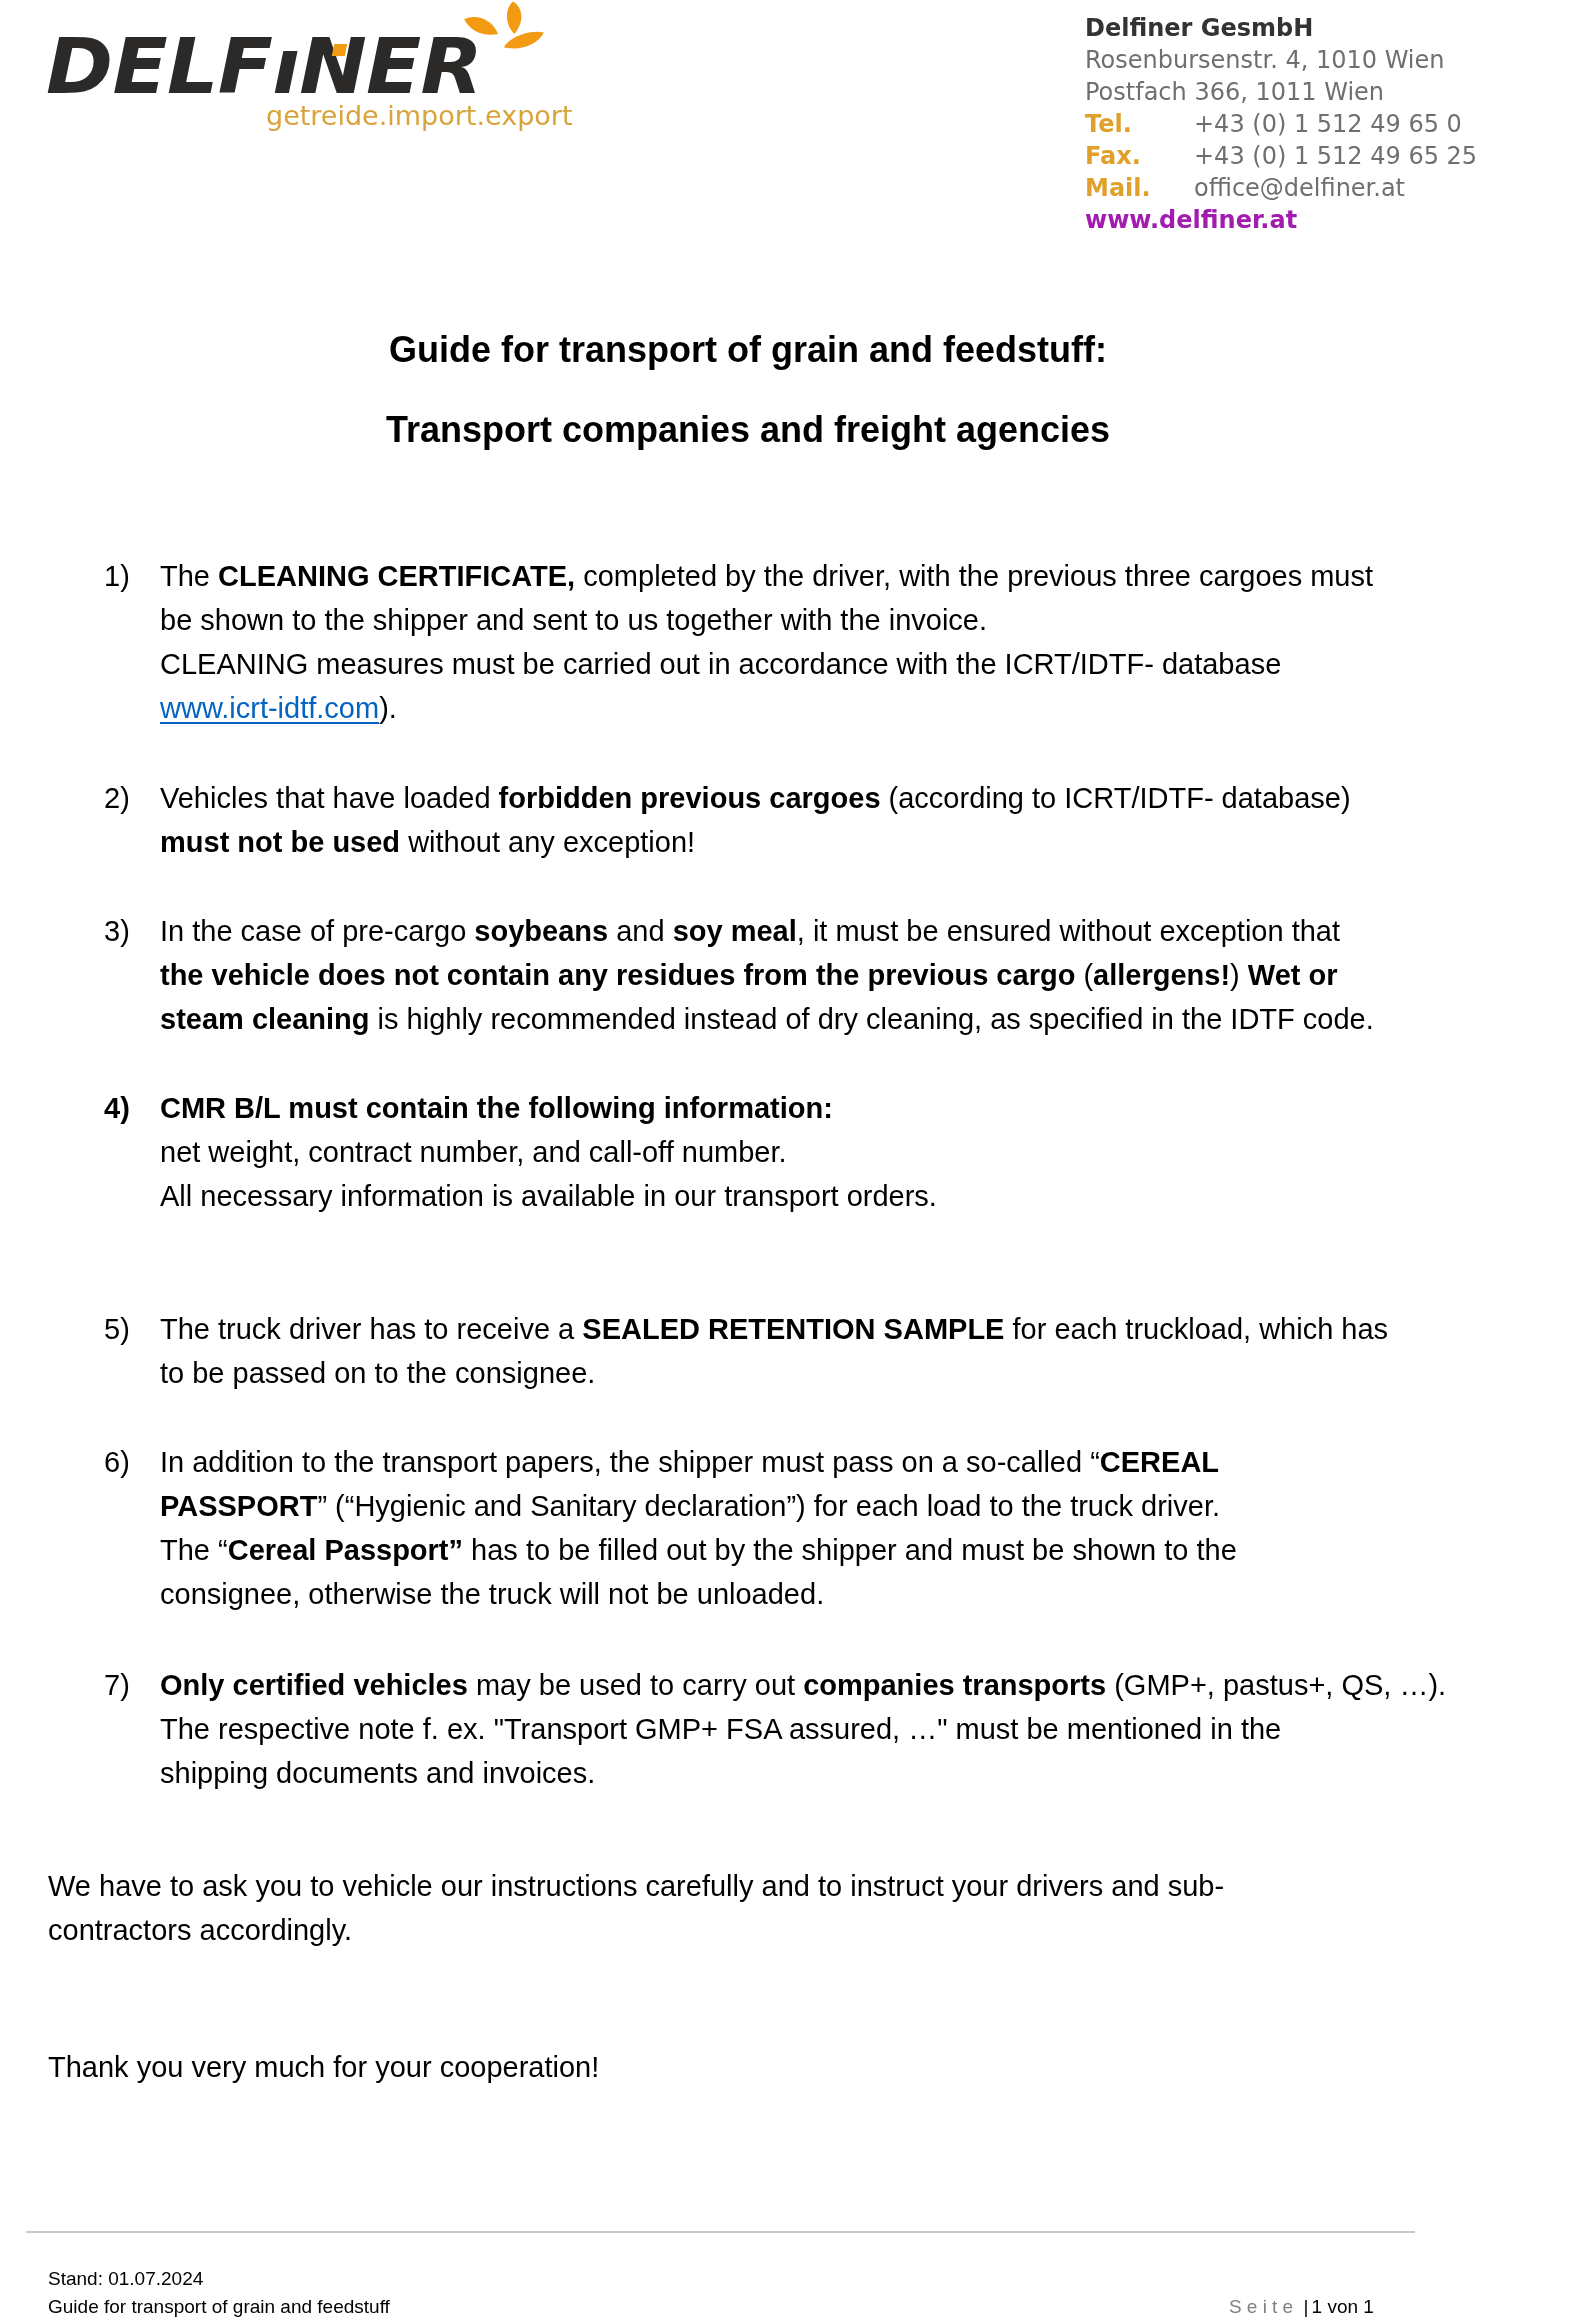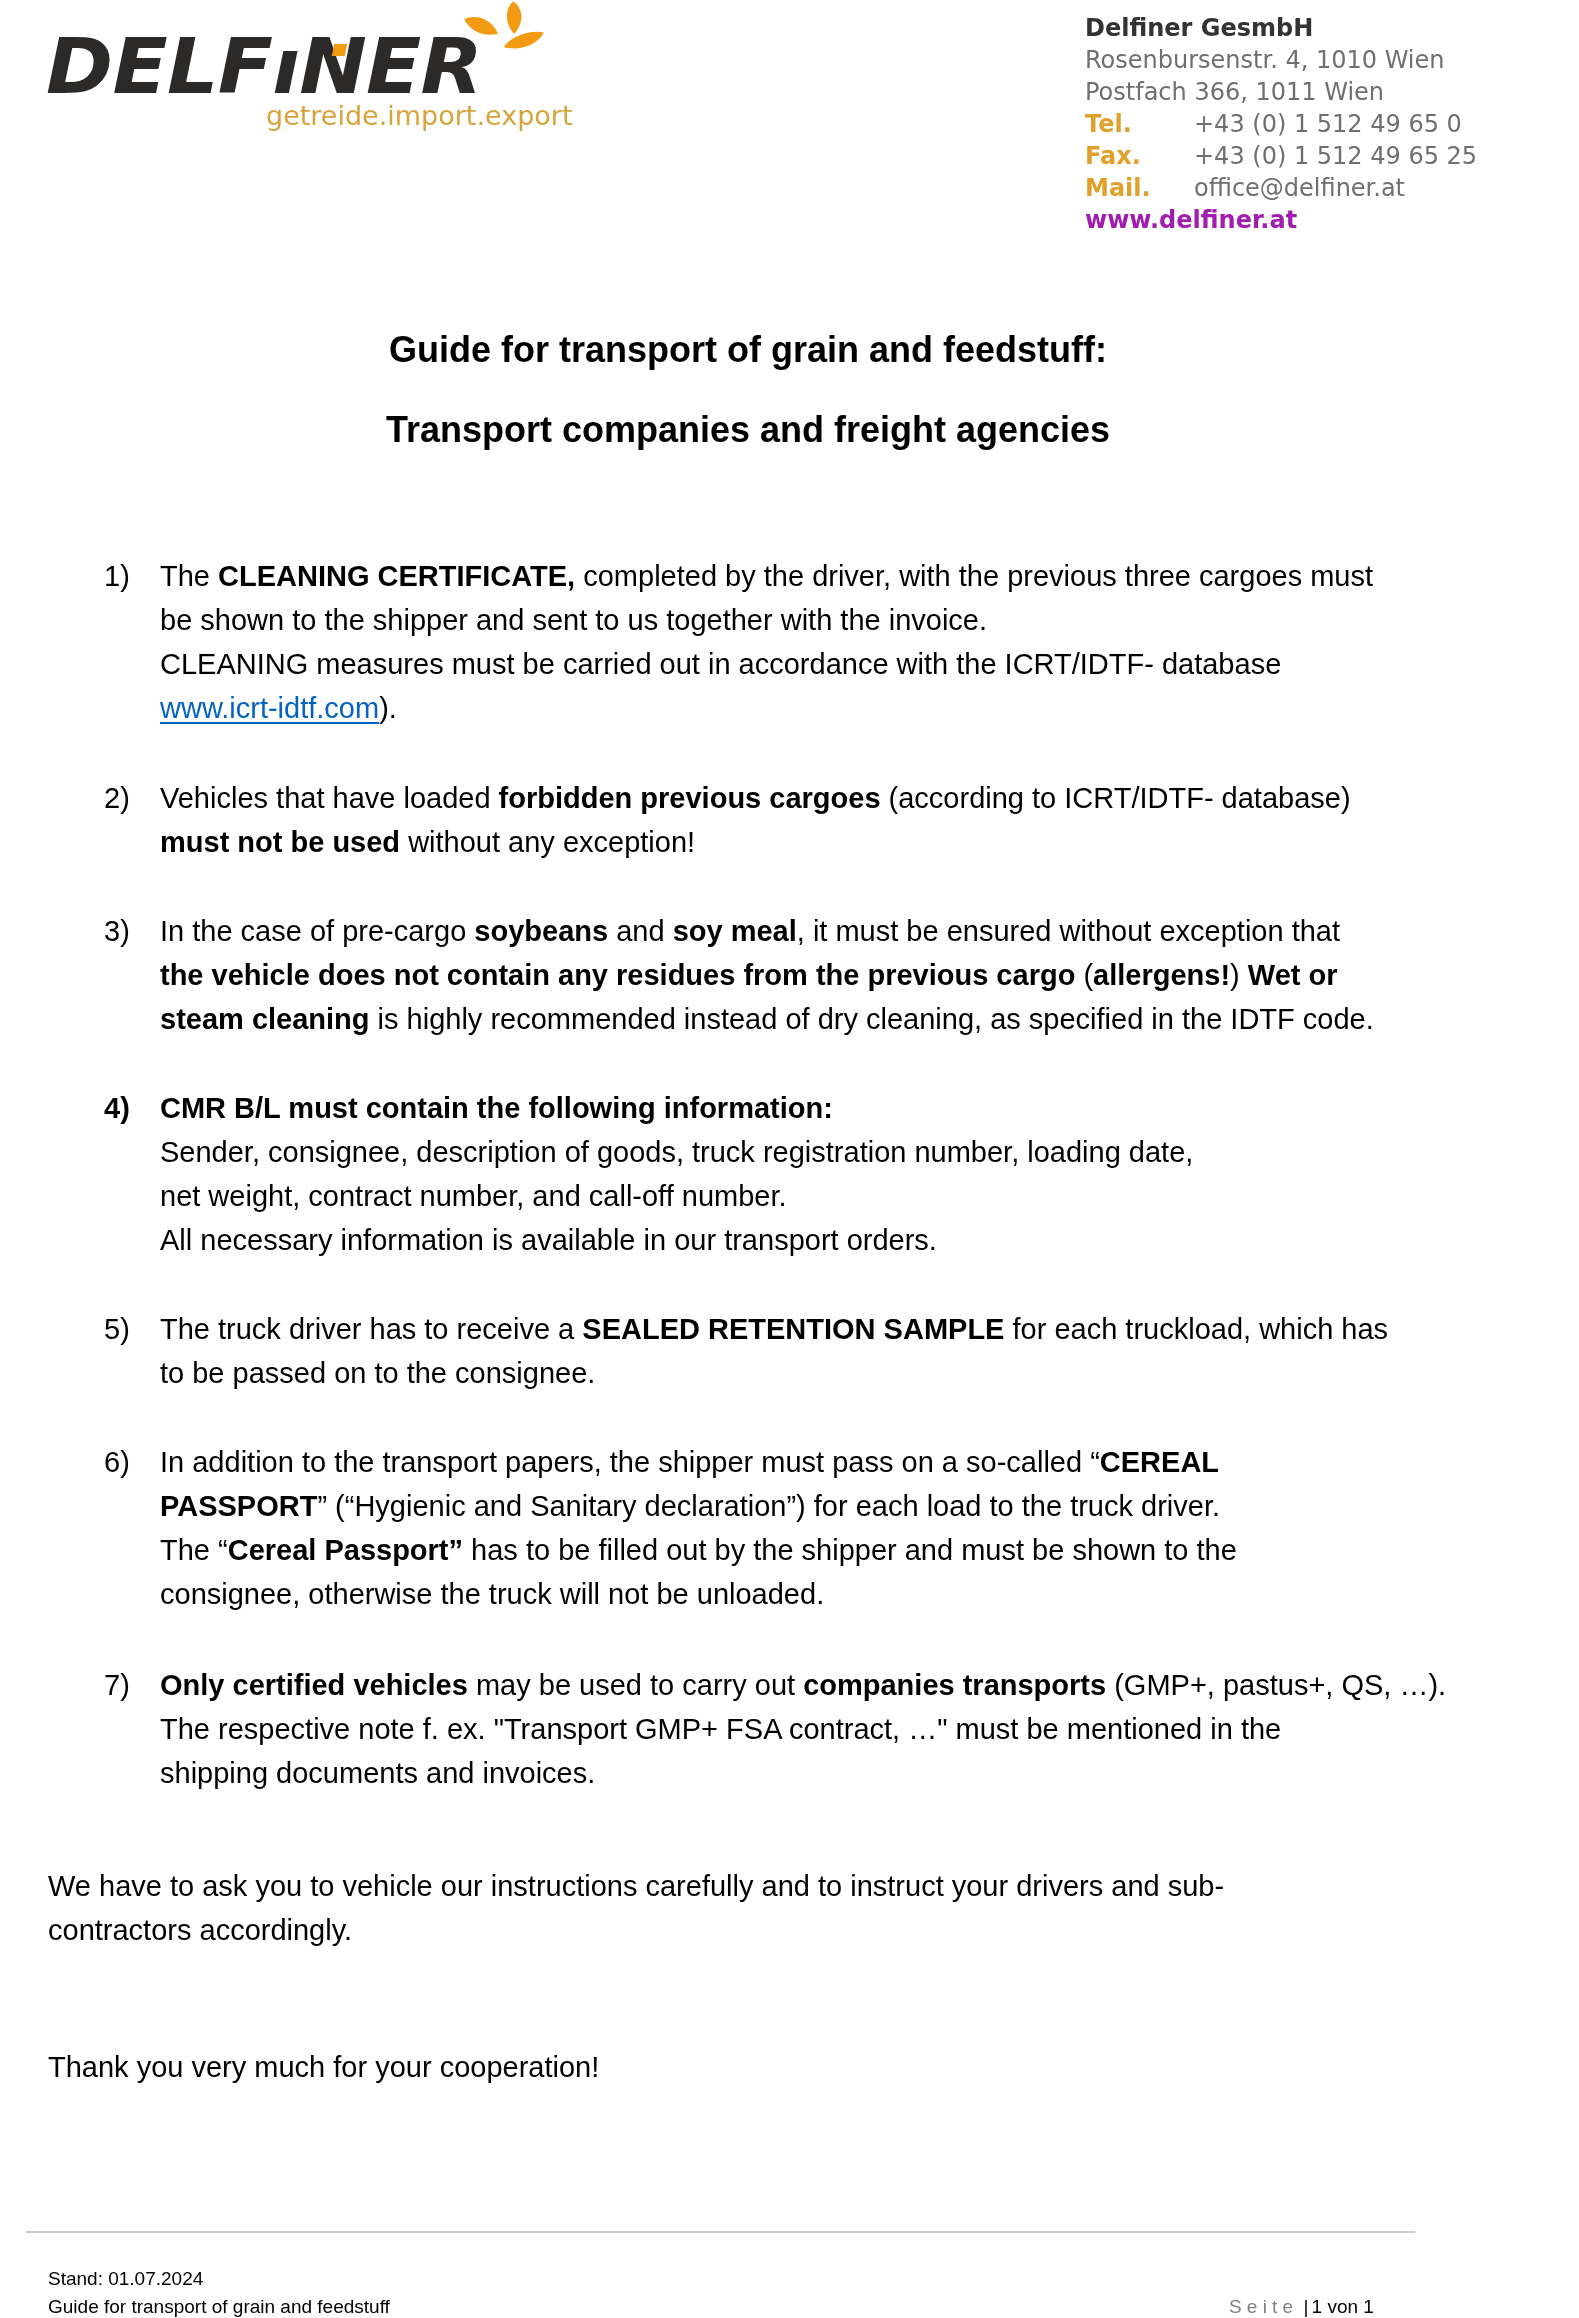--- a/index.html
+++ b/index.html
@@ -116,21 +116,20 @@
       <div class="text">
         <div class="line"><span>In the case of pre-cargo </span><span class="b">soybeans</span><span> and </span><span class="b">soy meal</span><span>, it must be ensured without exception that</span></div>
         <div class="line"><span class="b">the vehicle does not contain any residues from the previous cargo</span><span> (</span><span class="b">allergens!</span><span>) </span><span class="b">Wet or</span></div>
         <div class="line"><span class="b">steam cleaning</span><span> is highly recommended instead of dry cleaning, as specified in the IDTF code.</span></div>
       </div>
     </div>
   <div id="item4" class="item body">
       <span class="num b">4)</span>
       <div class="text">
         <div class="line"><span class="b">CMR B/L must contain the following information:</span></div>
-        <div class="line"><span>Sender, consignee, description of goods, truck registration number, loading date,</span></div>
         <div class="line"><span>net weight, contract number, and call-off number.</span></div>
         <div class="line"><span>All necessary information is available in our transport orders.</span></div>
       </div>
     </div>
   <div id="item5" class="item body">
       <span class="num">5)</span>
       <div class="text">
         <div class="line"><span>The truck driver has to receive a </span><span class="b">SEALED RETENTION SAMPLE</span><span> for each truckload, which has</span></div>
         <div class="line"><span>to be passed on to the consignee.</span></div>
       </div>
@@ -141,21 +140,21 @@
         <div class="line"><span>In addition to the transport papers, the shipper must pass on a so-called “</span><span class="b">CEREAL</span></div>
         <div class="line"><span class="b">PASSPORT</span><span>” (“Hygienic and Sanitary declaration”) for each load to the truck driver.</span></div>
         <div class="line"><span>The “</span><span class="b">Cereal Passport”</span><span> has to be filled out by the shipper and must be shown to the</span></div>
         <div class="line"><span>consignee, otherwise the truck will not be unloaded.</span></div>
       </div>
     </div>
   <div id="item7" class="item body">
       <span class="num">7)</span>
       <div class="text">
         <div class="line"><span class="b">Only certified vehicles</span><span> may be used to carry out </span><span class="b">companies transports</span><span> (GMP+, pastus+, QS, …).</span></div>
-        <div class="line"><span>The respective note f. ex. "Transport GMP+ FSA contract, …" must be mentioned in the</span></div>
+        <div class="line"><span>The respective note f. ex. "Transport GMP+ FSA assured, …" must be mentioned in the</span></div>
         <div class="line"><span>shipping documents and invoices.</span></div>
       </div>
     </div>
 </div>
 
 <div id="closing" class="para body">
   <div>We have to ask you to vehicle our instructions carefully and to instruct your drivers and sub-</div>
   <div>contractors accordingly.</div>
 </div>
 <div id="thanks" class="para body">Thank you very much for your cooperation!</div>

